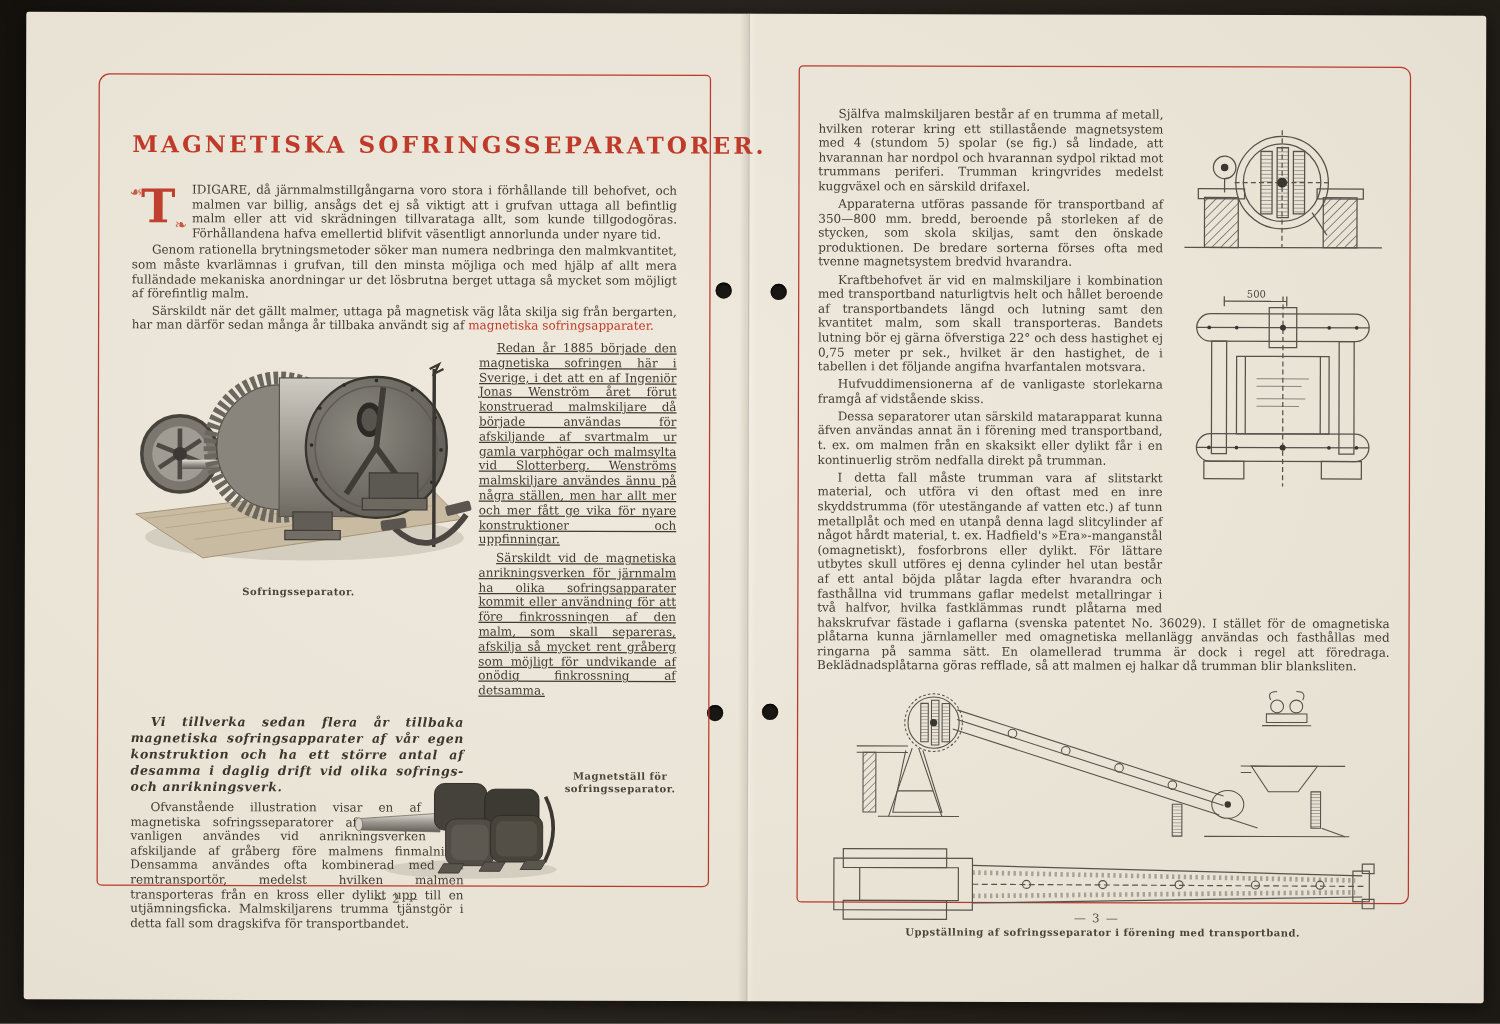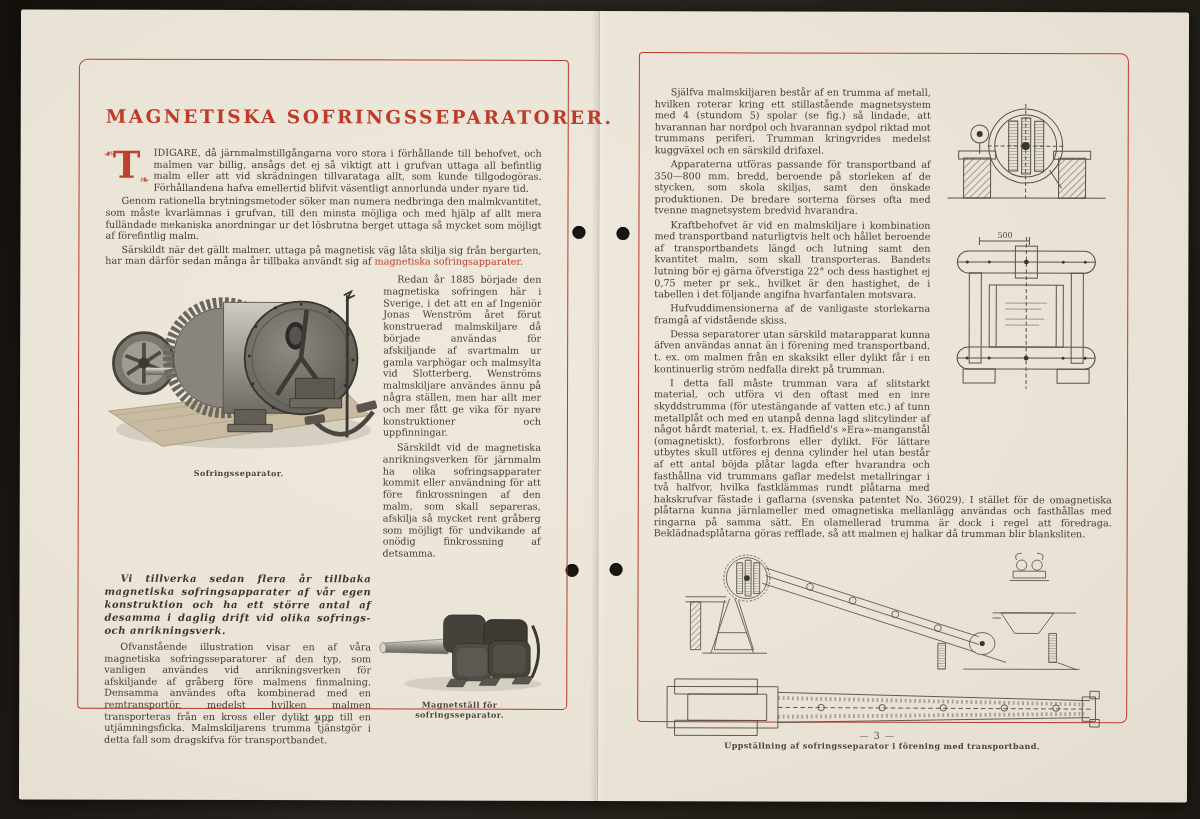--- a/index.html
+++ b/index.html
@@ -49,27 +49,27 @@
   .dropcap:before,.dropcap:after{
     content:"❧";position:absolute;font-size:12px;line-height:12px;color:#c85a45;font-weight:normal;
   }
   .dropcap:before{left:-2px;top:0;transform:scaleX(-1);}
   .dropcap:after{right:-2px;bottom:-2px;}
   .redline{color:#c03a28;font-weight:normal;}
 
   .fig-row{display:flex;gap:10px;margin-top:6px;}
   .fig-row .figcol{width:62%;}
   .fig-row .sidecol{width:38%;}
-  .sidecol p{margin:0 0 3px 0;font-size:9.6px;line-height:11.8px;text-align:justify;text-indent:14px;}
+  .sidecol p{margin:0 0 3px 0;font-size:9.6px;line-height:11.8px;text-align:justify;text-indent:14px;text-decoration:underline;}
   figure{margin:0;}
   figcaption{font-size:8px;font-weight:bold;letter-spacing:.4px;color:#4a443b;text-align:center;margin-top:3px;}
 
   .bottom-row{display:flex;gap:8px;margin-top:10px;align-items:center;}
   .bottom-text{width:63%;}
-  .bottom-fig{width:37%;display:flex;flex-direction:column;justify-content:flex-end;}
+  .bottom-fig{width:37%;display:flex;flex-direction:row;justify-content:flex-end;}
   p.lead{
     margin:0 0 4px 0;font-size:10px;line-height:13px;font-weight:bold;font-style:italic;
     letter-spacing:.5px;text-align:justify;text-indent:16px;color:#3c362e;
   }
 
   .rp-diagrams{float:right;width:172px;height:392px;margin:2px 0 4px 10px;
     display:flex;flex-direction:column;align-items:center;gap:8px;}
   .rp-content p.body{margin-bottom:2.5px;}
   .rp-bottom{clear:both;margin-top:8px;text-align:center;}
   .rp-bottom svg{display:block;margin:0 auto;}

